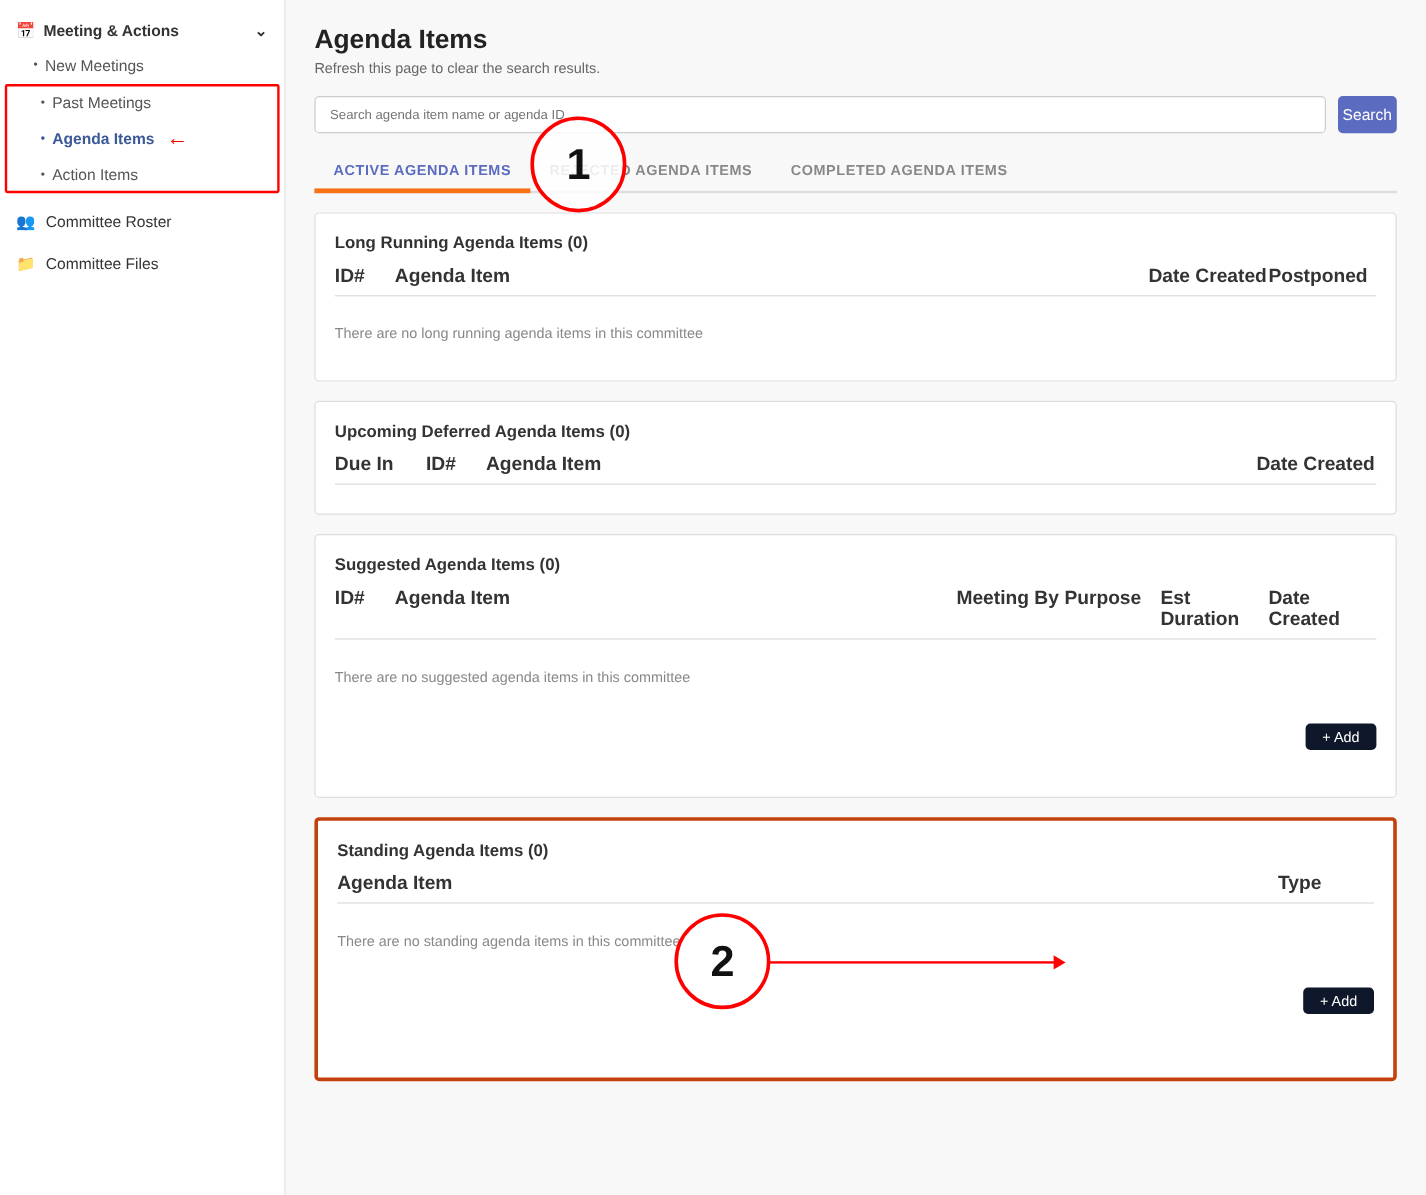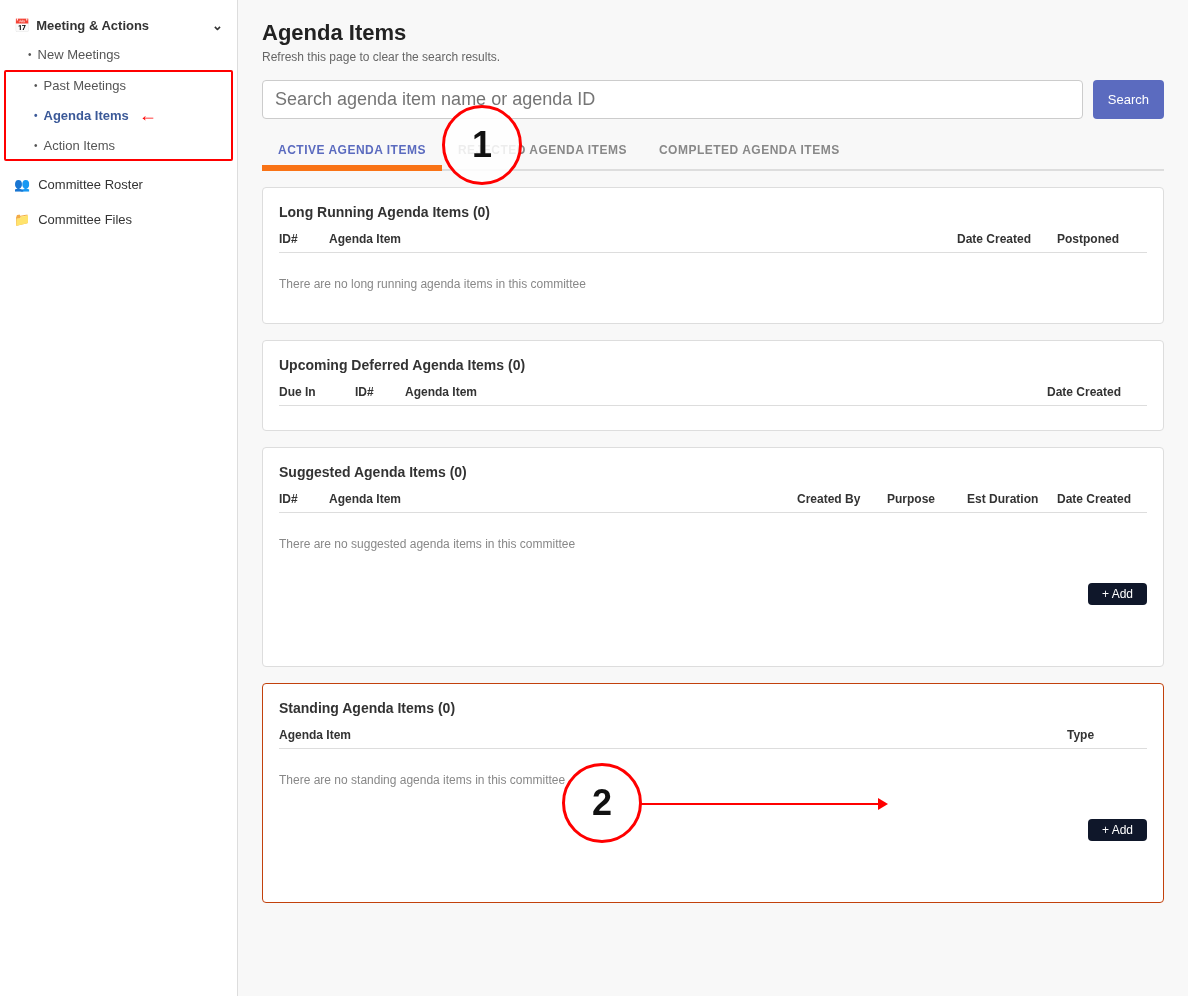--- a/index.html
+++ b/index.html
@@ -87,26 +87,26 @@
     .search-bar {
       display: flex;
       gap: 10px;
       margin-bottom: 16px;
     }
     .search-input {
       flex: 1;
       padding: 8px 12px;
       border: 1px solid #ccc;
       border-radius: 4px;
-      font-size: 18px;
+      font-size: 11px;
       color: #999;
       background: #fff;
     }
     .search-button {
-      padding: 8px 15px;
+      padding: 8px 4px;
       background: #5b6bbf;
       color: #fff;
       border: none;
       border-radius: 4px;
       font-size: 13px;
       cursor: pointer;
     }
 
     
     .tabs {
@@ -119,21 +119,21 @@
       padding: 8px 16px;
       font-size: 12px;
       font-weight: 600;
       color: #888;
       cursor: pointer;
       letter-spacing: 0.5px;
       text-transform: uppercase;
     }
     .tab.active {
       color: #5b6bbf;
-      border-bottom: 6px solid #f97316;
+      border-bottom: 4px solid #f97316;
       margin-bottom: -2px;
     }
 
     
     .annotation-circle-1 {
       position: absolute;
       width: 80px;
       height: 80px;
       border-radius: 50%;
       border: 3px solid red;
@@ -171,21 +171,21 @@
       margin-bottom: 12px;
     }
     .panel-table-header {
       display: flex;
       gap: 0;
       border-bottom: 1px solid #ddd;
       padding-bottom: 6px;
       margin-bottom: 8px;
     }
     .panel-table-header .col {
-      font-size: 12px;
+      font-size: 16px;
       font-weight: 700;
       color: #333;
     }
     .panel-empty {
       font-size: 12px;
       color: #888;
       padding: 16px 0;
     }
 
     
@@ -215,21 +215,21 @@
     
     .bottom-panels-row {
       display: flex;
       gap: 16px;
       position: relative;
       flex-direction: column;
     }
 
     
     .standing-highlight {
-      border: 1px solid #c2410c;
+      border: 3px solid #c2410c;
     }
 
     
     .add-button {
       display: inline-block;
       padding: 4px 14px;
       background: #0f172a;
       color: #fff;
       border-radius: 4px;
       font-size: 12px;
@@ -381,21 +381,21 @@
     </div>
   </div>
 
   <div class="bottom-panels-row">
 
     <div class="panel suggested" style="min-height:220px;">
       <div class="panel-title">Suggested Agenda Items (0)</div>
       <div class="panel-table-header">
         <div class="col col-id">ID#</div>
         <div class="col col-agenda">Agenda Item</div>
-        <div class="col col-createdby">Created By</div>
+        <div class="col col-createdby">Meeting By</div>
         <div class="col col-purpose">Purpose</div>
         <div class="col col-estdur">Est Duration</div>
         <div class="col col-date">Date Created</div>
       </div>
       <div class="panel-empty">There are no suggested agenda items in this committee</div>
       <div class="panel-footer">
         <button class="add-button">+ Add</button>
       </div>
     </div>
 

